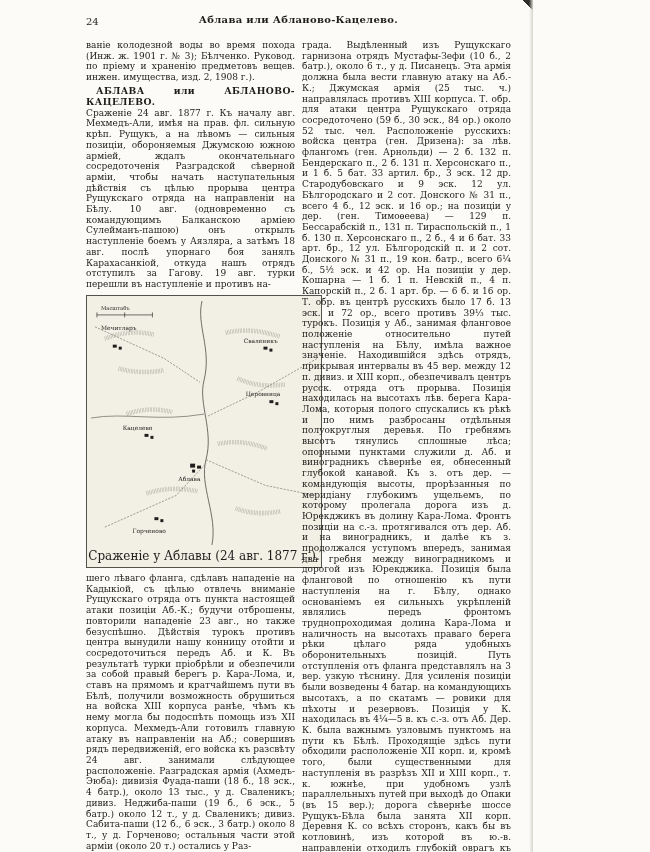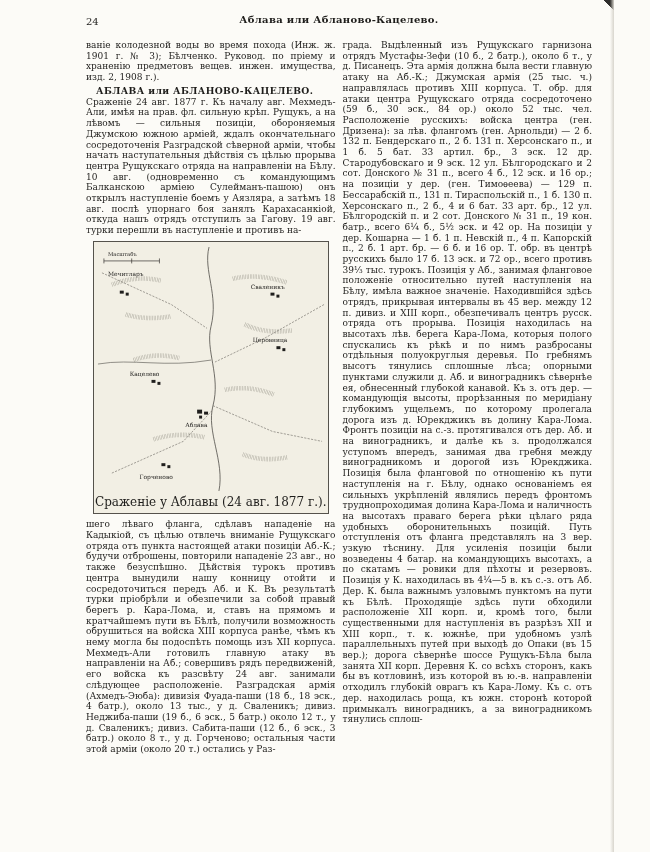--- a/index.html
+++ b/index.html
@@ -6,21 +6,21 @@
   html, body { margin: 0; padding: 0; }
   body {
     width: 650px; height: 852px;
     background: #fcfbf7;
     font-family: "DejaVu Serif", serif;
     color: #1e1d1b;
     overflow: hidden;
   }
   .page {
     position: relative;
-    width: 614px; height: 852px;
+    width: 533px; height: 852px;
     padding: 14px 22px 8px 86px;
     background: #fcfbf7;
   }
   .corner-mark {
     position: absolute; top: 0; right: 0;
     width: 18px; height: 18px;
     background: linear-gradient(225deg, #2f2e2c 28%, transparent 29%);
   }
   .edge-shade {
     position: absolute; top: 0; right: 0; bottom: 0;

